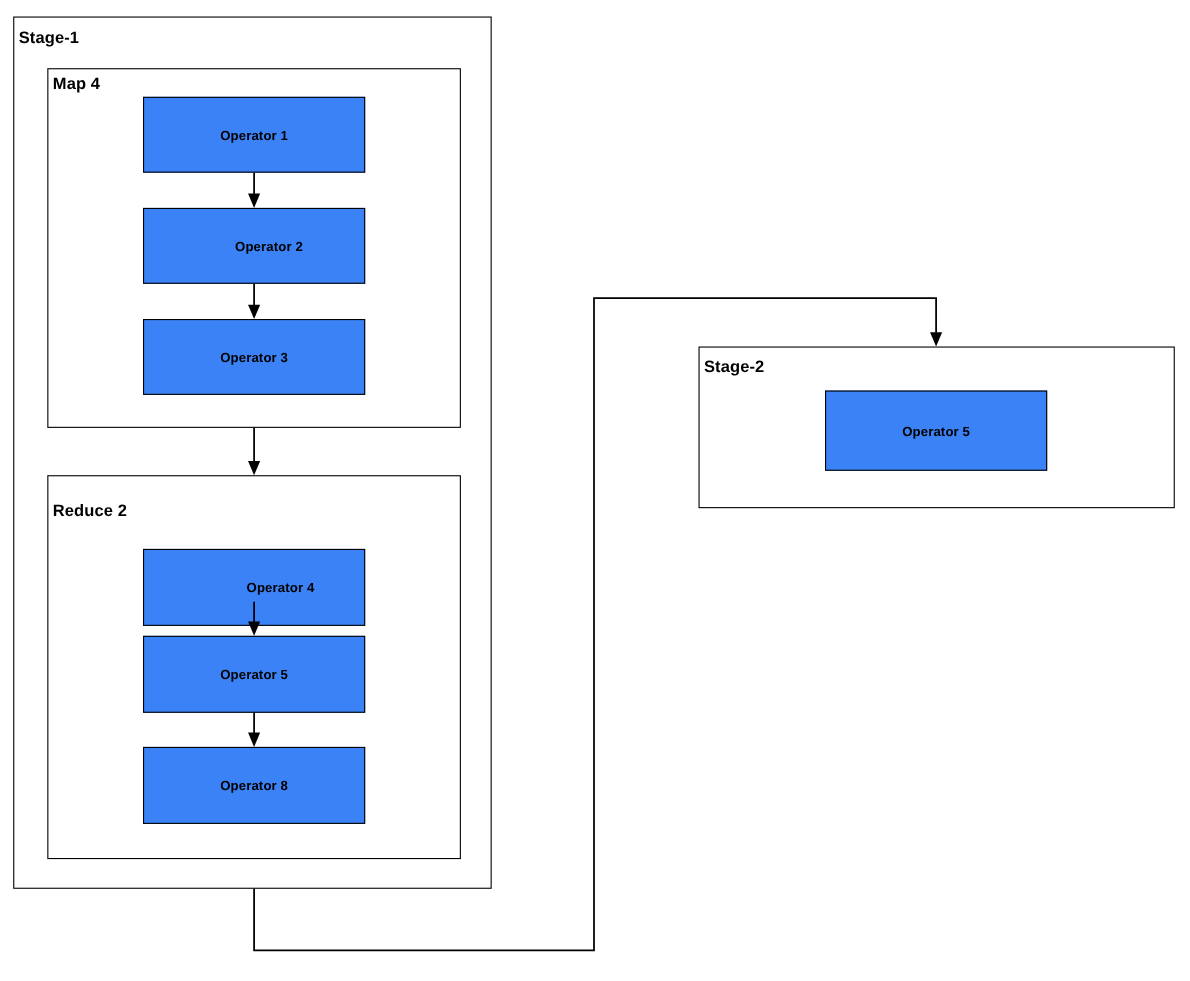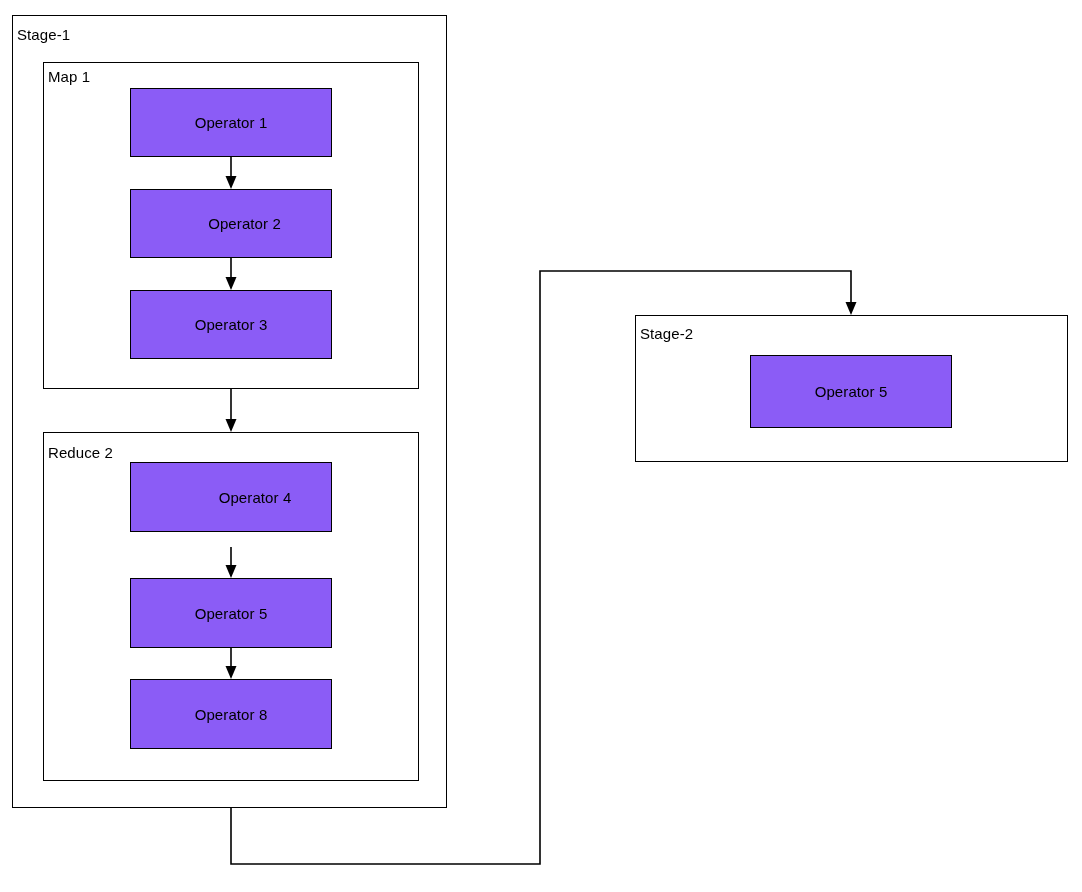--- a/index.html
+++ b/index.html
@@ -10,46 +10,47 @@
   body {
     font-family: "Liberation Sans", sans-serif;
     color: #000000;
   }
   #canvas {
     position: relative;
     width: 1082px;
     height: 892px;
     background: #ffffff;
     overflow: hidden;
+    font-weight: bold;
   }
   
   .box {
     position: absolute;
     box-sizing: border-box;
     background: #ffffff;
     border: 1.6px solid #000000;
   }
   .group-label {
     position: absolute;
     font-size: 15px;
     line-height: 18px;
     color: #000000;
     white-space: nowrap;
     letter-spacing: 0.1px;
   }
   
   .op {
     position: absolute;
     box-sizing: border-box;
-    background: #8b5cf6;
+    background: #3b82f6;
     border: 1.6px solid #000000;
     display: flex;
     align-items: center;
     justify-content: center;
-    font-size: 15px;
+    font-size: 12px;
     color: #000000;
     letter-spacing: 0.1px;
   }
   
   .edges {
     position: absolute;
     left: 0;
     top: 0;
     width: 1082px;
     height: 892px;
@@ -67,30 +68,30 @@
 </style>
 </head>
 <body>
 
 <div id="canvas">
 
   <div class="box" style="left:12px; top:15px; width:435px; height:793px;"></div>
   <div class="group-label" style="left:17px; top:26px;">Stage-1</div>
 
   <div class="box" style="left:43px; top:62px; width:376px; height:327px;"></div>
-  <div class="group-label" style="left:48px; top:68px;">Map 1</div>
+  <div class="group-label" style="left:48px; top:68px;">Map 4</div>
 
   <div class="op" style="left:130px; top:88px; width:202px; height:69px;">Operator 1</div>
   <div class="op" style="left:130px; top:189px; width:202px; height:69px;padding-left:27px;">Operator 2</div>
   <div class="op" style="left:130px; top:290px; width:202px; height:69px;">Operator 3</div>
 
   <div class="box" style="left:43px; top:432px; width:376px; height:349px;"></div>
-  <div class="group-label" style="left:48px; top:444px;">Reduce 2</div>
+  <div class="group-label" style="left:48px; top:456px;">Reduce 2</div>
 
-  <div class="op" style="left:130px; top:462px; width:202px; height:70px;padding-left:48px;">Operator 4</div>
+  <div class="op" style="left:130px; top:499px; width:202px; height:70px;padding-left:48px;">Operator 4</div>
   <div class="op" style="left:130px; top:578px; width:202px; height:70px;">Operator 5</div>
   <div class="op" style="left:130px; top:679px; width:202px; height:70px;">Operator 8</div>
 
   <div class="box" style="left:635px; top:315px; width:433px; height:147px;"></div>
   <div class="group-label" style="left:640px; top:325px;">Stage-2</div>
 
   <div class="op" style="left:750px; top:355px; width:202px; height:73px;">Operator 5</div>
 
   <svg class="edges" viewBox="0 0 1082 892" width="1082" height="892">
 

